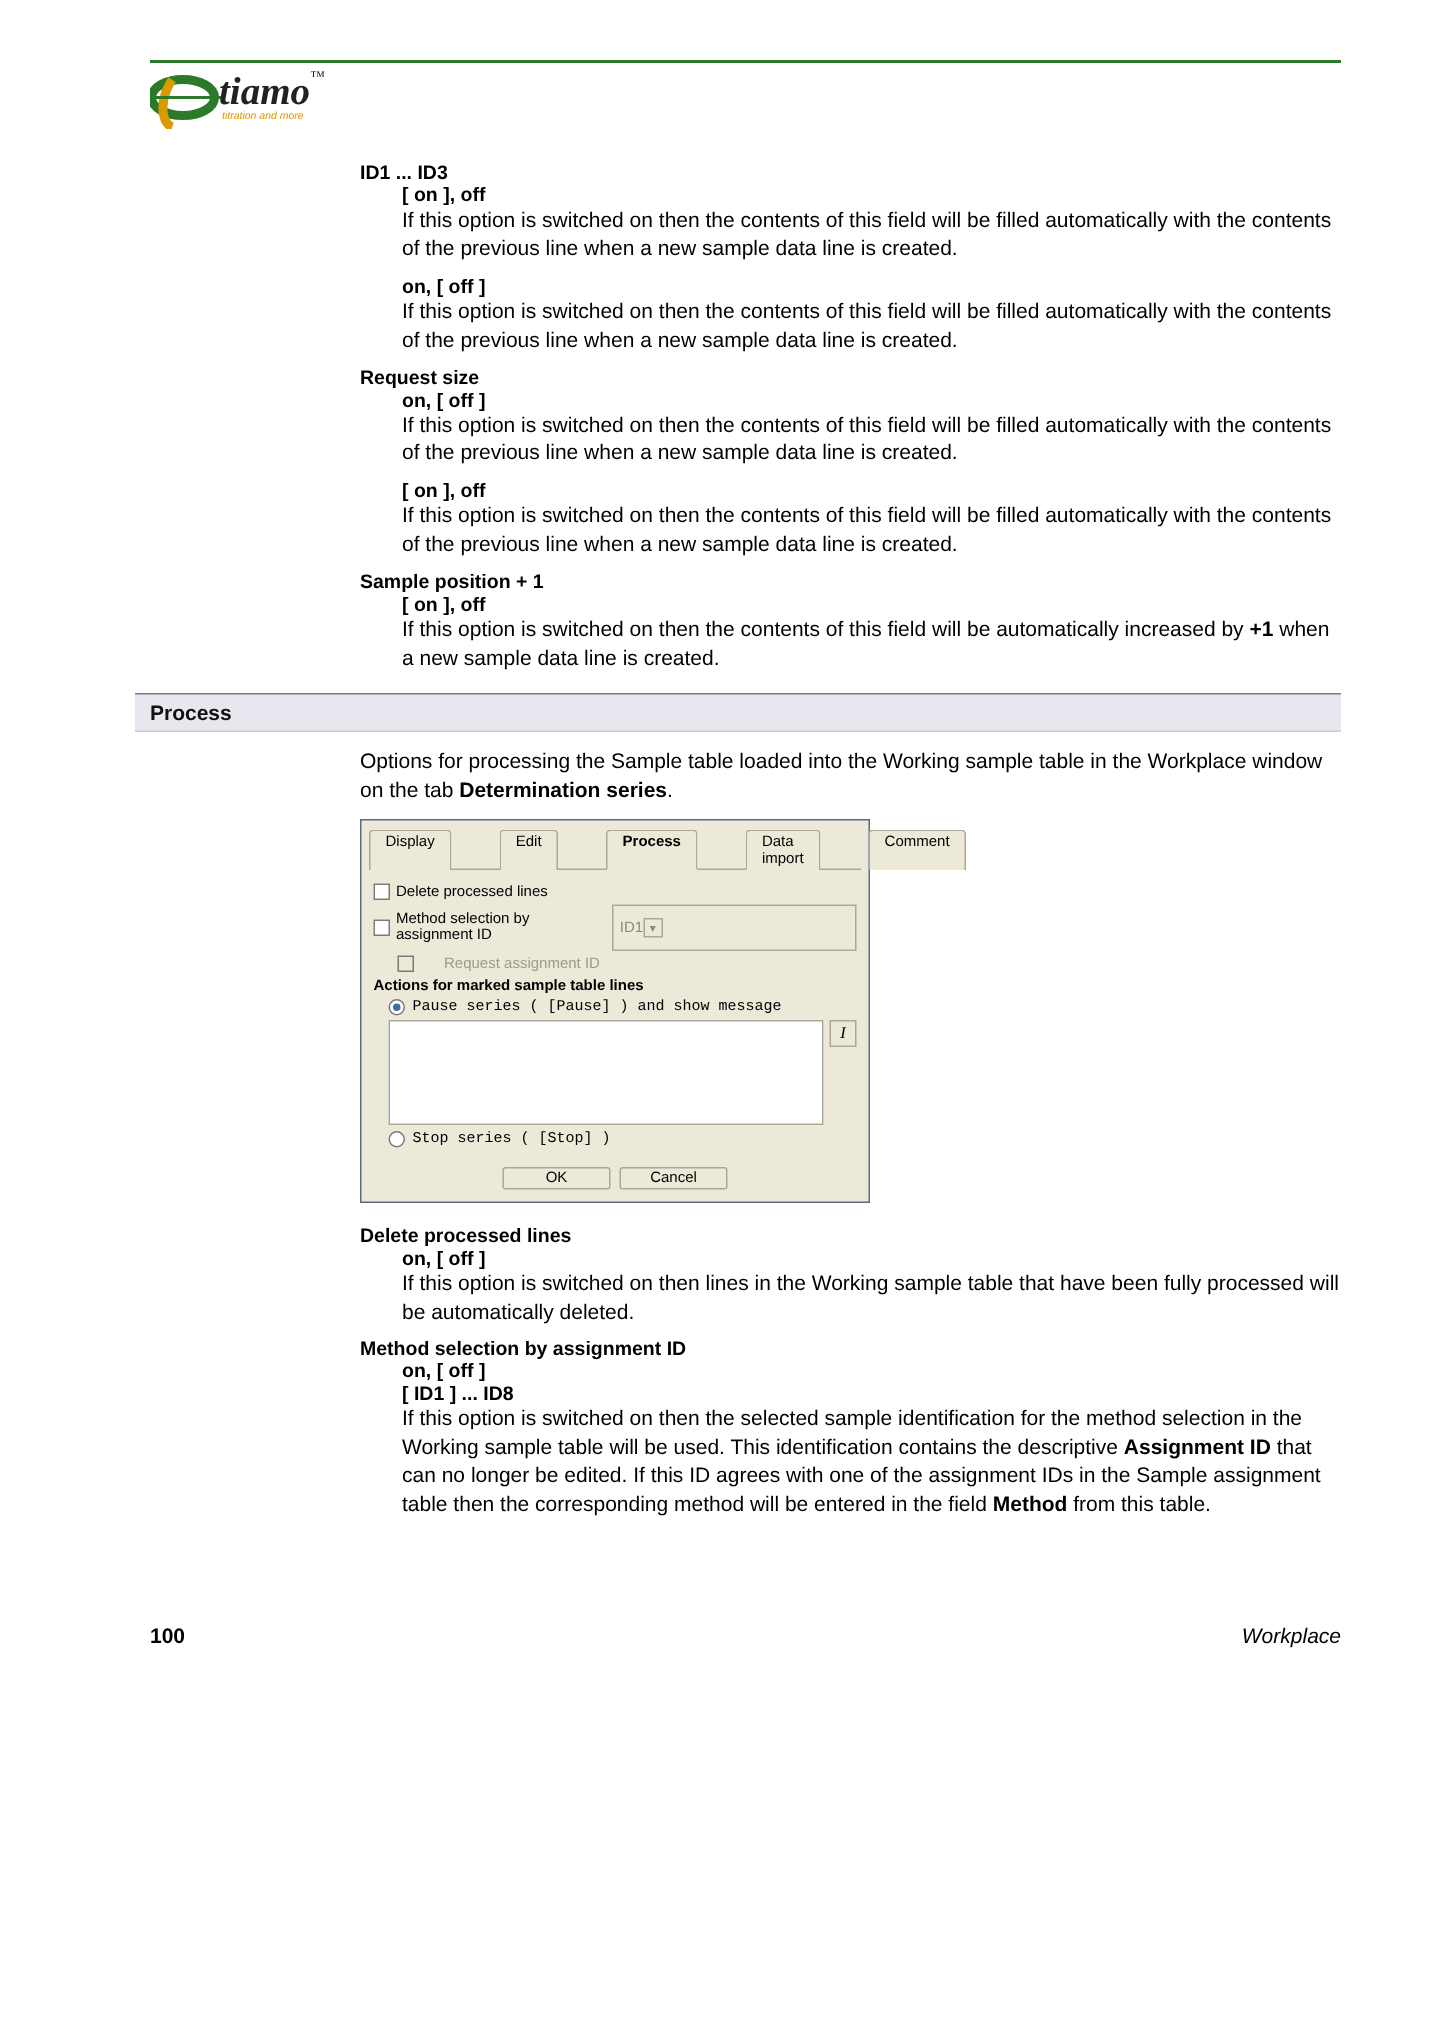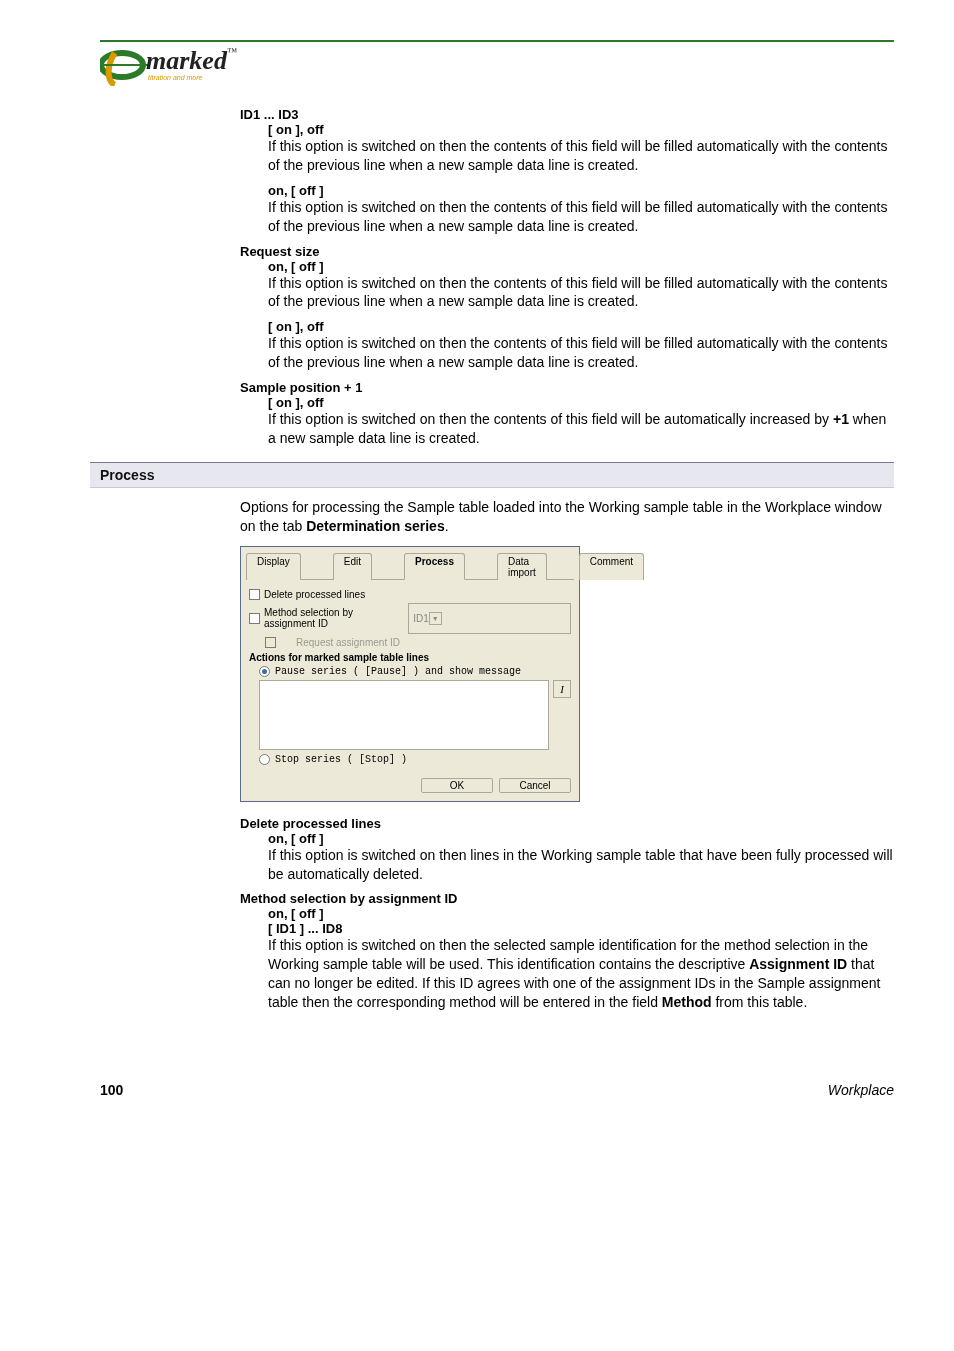--- a/index.html
+++ b/index.html
@@ -176,21 +176,21 @@
     width: 18px; height: 18px;
     border: 1px solid #aca899;
     background:#ece9d8;
     font-style: italic;
     font-family: "Times New Roman", serif;
     display:flex;align-items:center;justify-content:center;
     font-size:11px;
   }
   .dlg-btns {
     display:flex;
-    justify-content:flex-end;
+    justify-content:center;
     gap:6px;
     padding: 2px 8px 8px 8px;
   }
   .btn {
     border: 1px solid #aca899;
     background:#ece9d8;
     padding: 1px 0;
     width: 72px;
     text-align:center;
     font-size:10px;
@@ -210,21 +210,21 @@
 
 <div class="page">
   <div class="header-rule"></div>
   <div class="logo-wrap">
     <div class="logo">
       <svg width="120" height="42" viewBox="0 0 120 42">
         <ellipse cx="22" cy="21" rx="21" ry="12" fill="none" stroke="#2a7a2a" stroke-width="6"></ellipse>
         <ellipse cx="22" cy="21" rx="21" ry="12" fill="none" stroke="#d99a00" stroke-width="6" stroke-dasharray="35 100" transform="rotate(110 22 21)"></ellipse>
         <line x1="0" y1="21" x2="50" y2="21" stroke="#2a7a2a" stroke-width="2"></line>
       </svg>
-      <span style="position:absolute; left:46px; top:2px; font-family: 'Times New Roman', serif; font-style:italic; font-size:26px; font-weight:bold; color:#222;"><span>marked</span><span style="font-size:10px; font-weight:normal; vertical-align:top;">™</span></span>
+      <span style="position:absolute; left:46px; top:2px; font-family: 'Times New Roman', serif; font-style:italic; font-size:26px; font-weight:bold; color:#222;"><span>tiamo</span><span style="font-size:10px; font-weight:normal; vertical-align:top;">™</span></span>
       <span style="position:absolute; left:48px; top:30px; font-size:7px; color:#d99a00; font-style:italic;">titration and more</span>
     </div>
   </div>
 
   <div class="content">
 
     <div id="defs-container">
         <div class="item-head">ID1 ... ID3</div>
         <div class="item-opt">[ on ], off</div>
         <div class="item-desc">If this option is switched on then the contents of this field will be filled automatically with the contents of the previous line when a new sample data line is created.</div>

